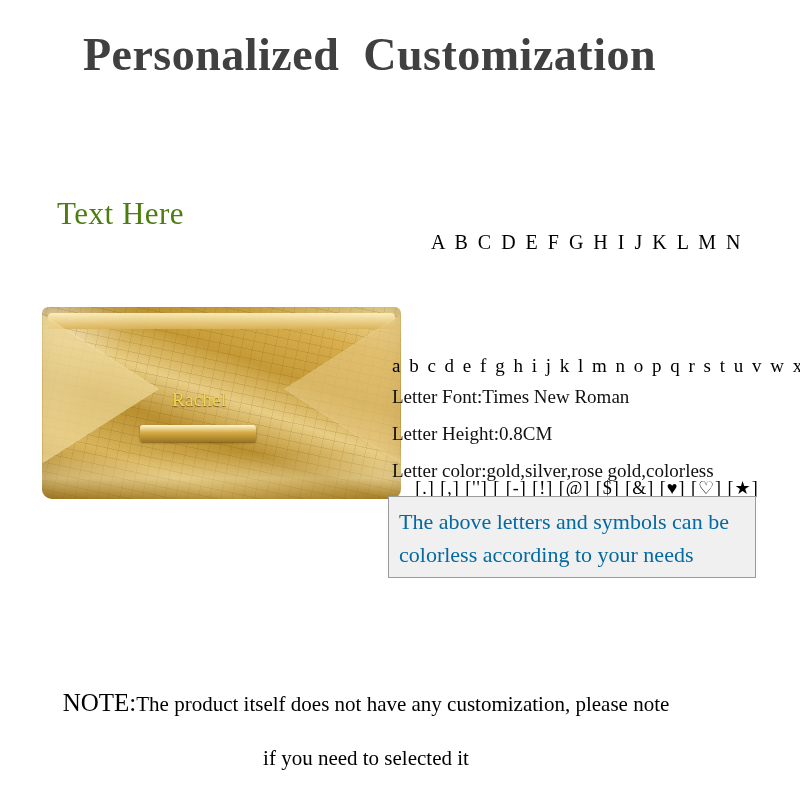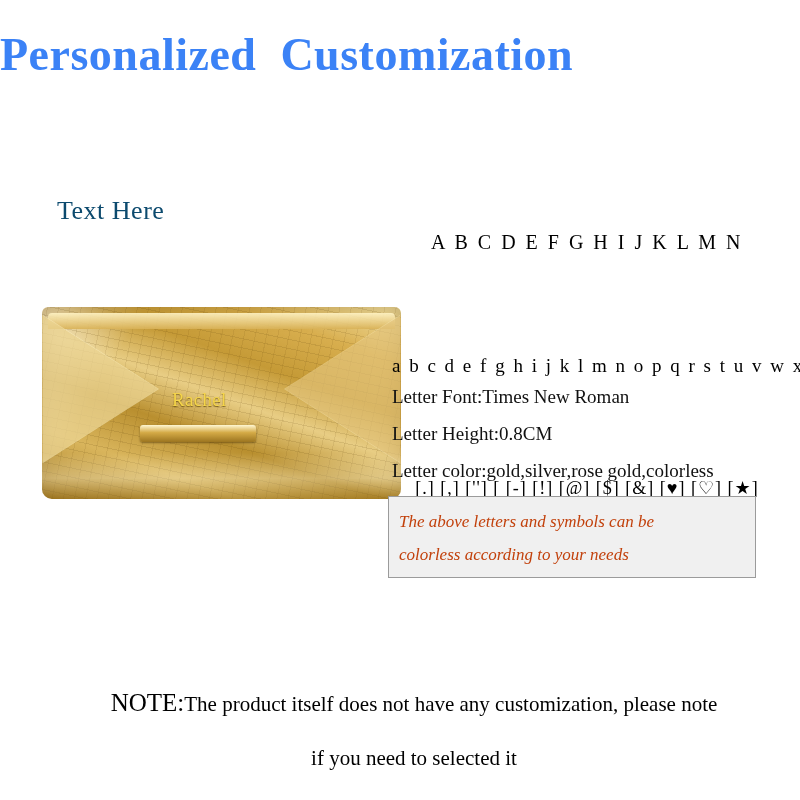--- a/index.html
+++ b/index.html
@@ -20,37 +20,37 @@
     position: absolute;
     inset: 0;
   }
 
   
   .title {
     position: absolute;
     top: 28px;
     left: 0;
     width: 656px;
-    text-align: left;
+    text-align: right;
     font-family: "Liberation Serif", serif;
     font-weight: bold;
     font-size: 46px;
     letter-spacing: 0.5px;
     white-space: pre;
-    color: #3b82f6;
+    color: #404040;
   }
 
   
   .text-here {
     position: absolute;
     left: 57px;
     top: 196px;
     font-family: "Liberation Serif", serif;
-    font-size: 26px;
-    color: #0c4a6e;
+    font-size: 31px;
+    color: #4d7c0f;
     letter-spacing: 0.5px;
   }
 
   
   .bag-wrap {
     position: absolute;
     left: 42px;
     top: 307px;
     width: 359px;
     height: 192px;
@@ -167,38 +167,36 @@
     top: 496px;
     width: 368px;
     height: 82px;
     background: #f0f0f0;
     border: 1px solid #9b9b9b;
     box-sizing: border-box;
     padding: 8px 10px 0 10px;
   }
   .note-box .line {
     font-family: "Liberation Serif", serif;
-    font-size: 17px;
+    font-size: 22px;
     line-height: 33px;
-    color: #c2410c;
-    font-style: italic;
+    color: #0369a1;
   }
 
   
   .bottom-note {
     position: absolute;
     left: 0;
     top: 676px;
     width: 732px;
     text-align: center;
     font-family: "Liberation Serif", serif;
     font-size: 21px;
     line-height: 54px;
     color: #000;
-    padding-left: 48px;
   }
   .bottom-note .lead {
     font-size: 25px;
   }
 </style>
 </head>
 <body>
 
 <div class="page">
 

